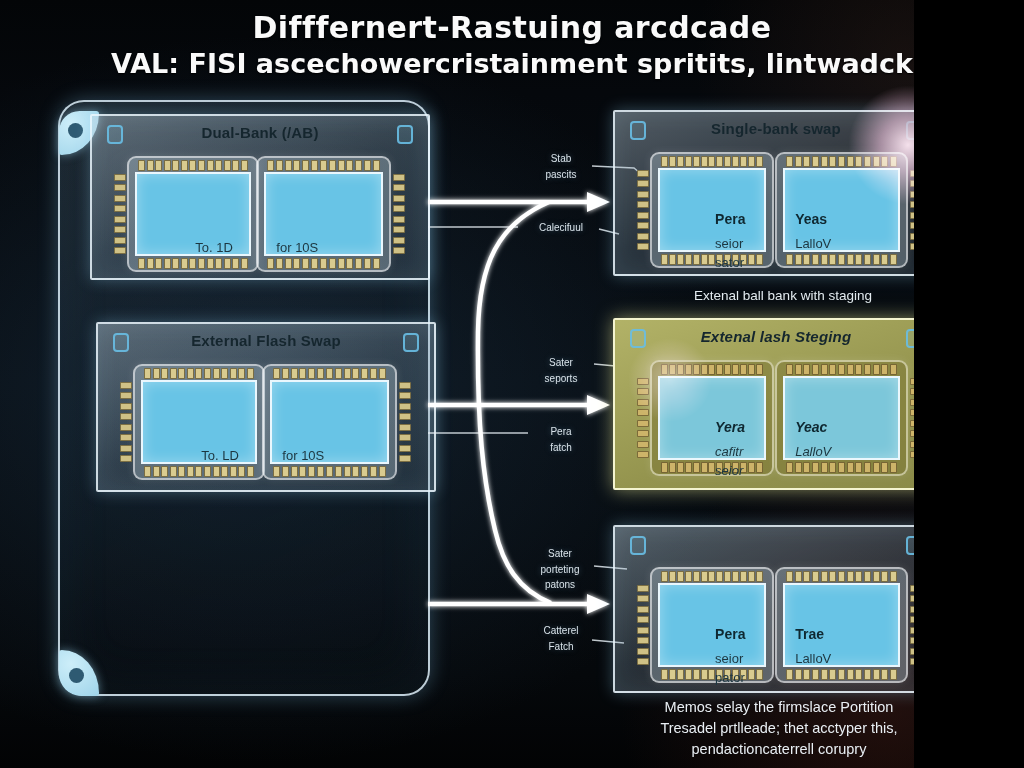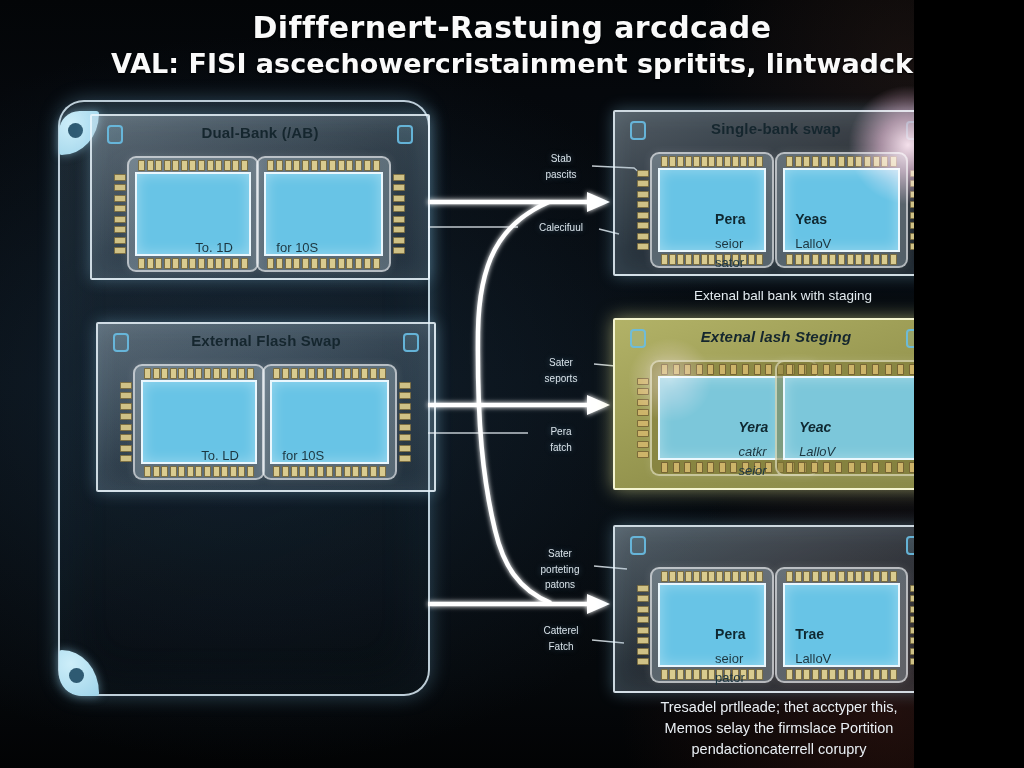--- a/index.html
+++ b/index.html
@@ -26,21 +26,21 @@
     background:linear-gradient(160deg,rgba(188,208,222,.42),rgba(142,168,188,.26) 50%,rgba(112,138,158,.20));
     box-shadow:0 0 16px rgba(150,215,250,.32), inset 0 0 25px rgba(200,235,255,.10);}
   .pbox-title{position:absolute;top:8px;left:0;right:0;text-align:center;font-weight:bold;
     font-size:15px;color:#15262e;letter-spacing:.2px;}
   .corner-sq{position:absolute;top:9px;width:12px;height:15px;border:2px solid rgba(105,190,228,.9);
     border-radius:4px;background:rgba(140,210,240,.12);}
   .sq-l{left:15px}.sq-r{right:15px}
 
   .pbox-olive{background:linear-gradient(160deg,#b2b267,#94944e 60%,#8a8a48);
     border-color:#f4f4cf;box-shadow:0 0 18px rgba(235,235,150,.55);font-style:italic;}
-  .pbox-olive .chip{background:rgba(125,120,55,.55);border-color:rgba(252,252,230,.55);padding-left:44px;}
+  .pbox-olive .chip{background:rgba(125,120,55,.55);border-color:rgba(252,252,230,.55);}
   .pbox-olive .screen{background:#7cc7da;}
   .pbox-olive .pins i,.pbox-olive .spins i{background:#cdb469;}
 
   .chip{position:absolute;border:2px solid rgba(255,255,255,.55);border-radius:9px;
     background:rgba(206,224,234,.30);box-shadow:0 0 8px rgba(255,255,255,.12);}
   .pins{position:absolute;left:9px;right:9px;height:10px;display:flex;justify-content:space-between;align-items:center;}
   .pins-top{top:2px}.pins-bottom{bottom:2px}
   .pins i{display:block;width:5px;height:9px;background:#d9cb8f;border:1px solid rgba(70,58,25,.65);border-radius:1px;}
   .spins{position:absolute;top:16px;bottom:16px;width:11px;display:flex;flex-direction:column;justify-content:space-between;}
   .spins-left{left:-15px}.spins-right{right:-15px}
@@ -498,21 +498,21 @@
           <i></i>
           <i></i>
           <i></i>
           <i></i>
           <i></i>
           <i></i>
         </div>
       <div class="screen">
         <div class="ctxt tx-top-r">
           <div class="cl1">Yera</div>
-          <div>catkr</div>
+          <div>cafitr</div>
           <div>seior</div>
         </div>
       </div>
     </div>
     <div class="chip" style="left:160px;top:40px;width:129px;height:112px">
       <div class="pins pins-top">
           <i></i>
           <i></i>
           <i></i>
           <i></i>
@@ -666,18 +666,18 @@
       <span class="dot"></span>
     </div>
   <div class="petal petal-br">
       <span class="dot"></span>
     </div>
 
   <div class="glow-pink"></div>
   <div class="glow-pink glow-pink-sm"></div>
 
   <div class="caption-bottom">
+    <div>Memos selay the firmslace Portition</div>
     <div>Tresadel prtlleade; thet acctyper this,</div>
-    <div>Memos selay the firmslace Portition</div>
     <div>pendactioncaterrell corupry</div>
   </div>
 
 </div>
 
 </body></html>

